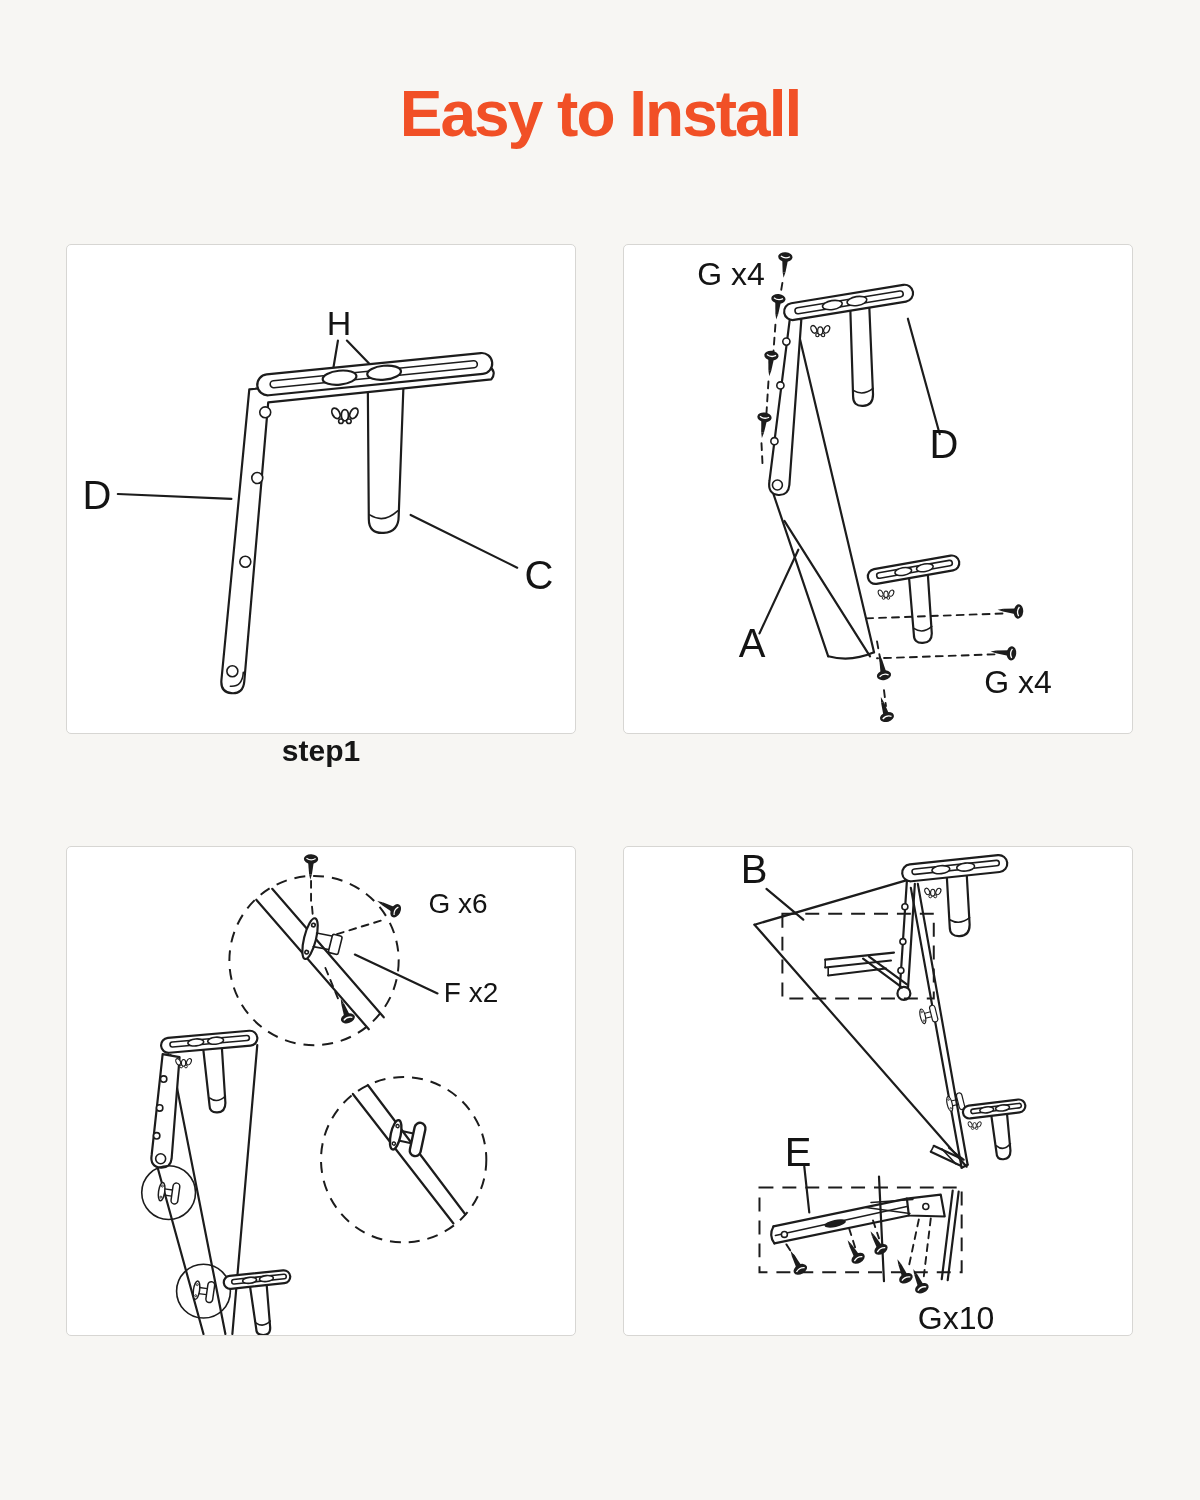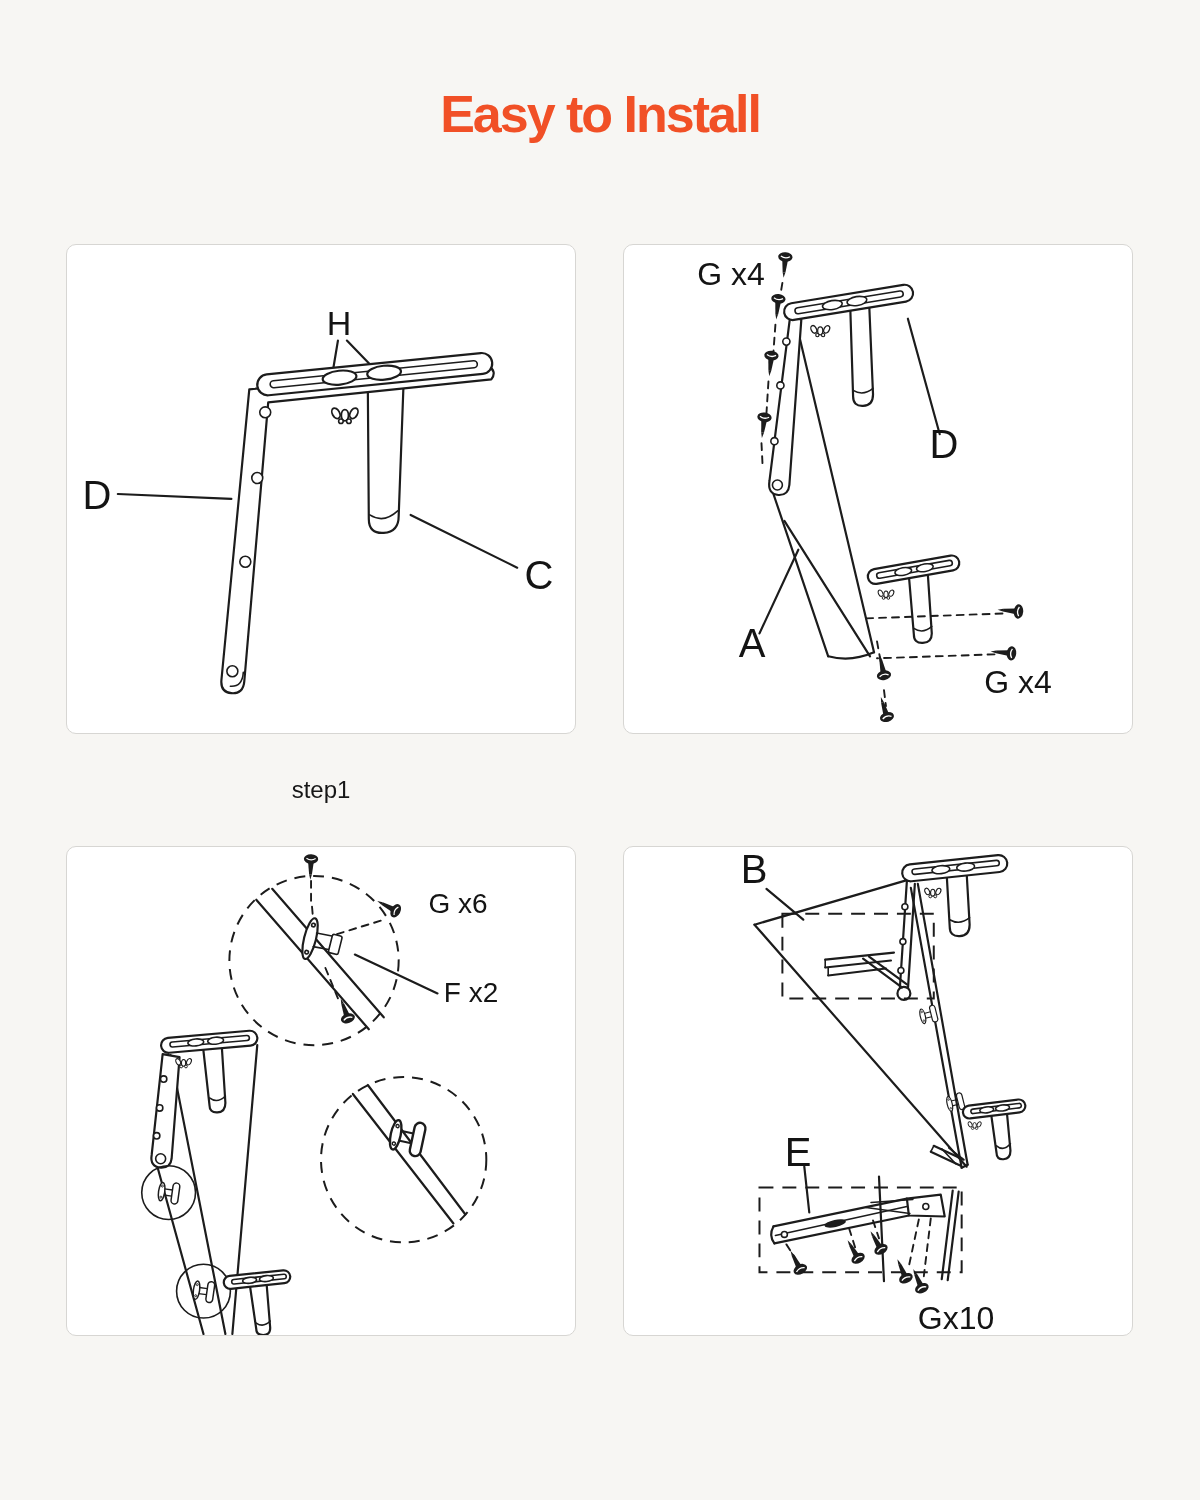--- a/index.html
+++ b/index.html
@@ -3,35 +3,35 @@
 <meta charset="utf-8">
 <style>
   html,body { margin:0; padding:0; }
   body {
     width:1200px; height:1500px; position:relative; overflow:hidden;
     background:#f7f6f3;
     font-family:"Liberation Sans", sans-serif;
   }
   .title {
     position:absolute; left:0; right:0; top:74px; margin:0;
-    text-align:center; font-size:52px; line-height:80px; font-weight:800;
+    text-align:center; font-size:64px; line-height:80px; font-weight:800;
     letter-spacing:-2px; color:#f15026;
   }
   .grid {
     position:absolute; left:66px; top:244px;
     display:grid; grid-template-columns:510px 510px; column-gap:47px;
   }
   .panel {
     position:relative; width:510px; height:490px; box-sizing:border-box;
-    background:#ffffff; border:1.5px solid #d7d6d3; border-radius:10px;
+    background:#ffffff; border:1.5px solid #d7d6d3; border-radius:5px;
     overflow:hidden;
   }
   .cap {
-    height:112px; display:flex; align-items:center; justify-content:center;
-    font-size:24px; font-weight:400; color:#161616;
+    height:112px; display:flex; align-items:flex-start; justify-content:center;
+    font-size:30px; font-weight:700; color:#161616;
   }
   .art { position:absolute; left:0; top:0; width:100%; height:100%; }
   .art .s  { fill:none; stroke:#1c1c1c; stroke-width:2.2; stroke-linecap:round; stroke-linejoin:round; }
   .art .sf { fill:#ffffff; stroke:#1c1c1c; stroke-width:2.2; stroke-linejoin:round; }
   .art .t  { fill:none; stroke:#1c1c1c; stroke-width:1.6; stroke-linecap:round; }
   .art .tf { fill:#ffffff; stroke:#1c1c1c; stroke-width:1.6; }
   .art .d  { fill:none; stroke:#1c1c1c; stroke-width:1.9; stroke-dasharray:7 6; stroke-linecap:round; }
   .art .dr { fill:none; stroke:#1c1c1c; stroke-width:2;   stroke-dasharray:14 9; }
   .art .dc { fill:none; stroke:#1c1c1c; stroke-width:2;   stroke-dasharray:11 8; }
   .art .dk { fill:#1c1c1c; stroke:none; }

